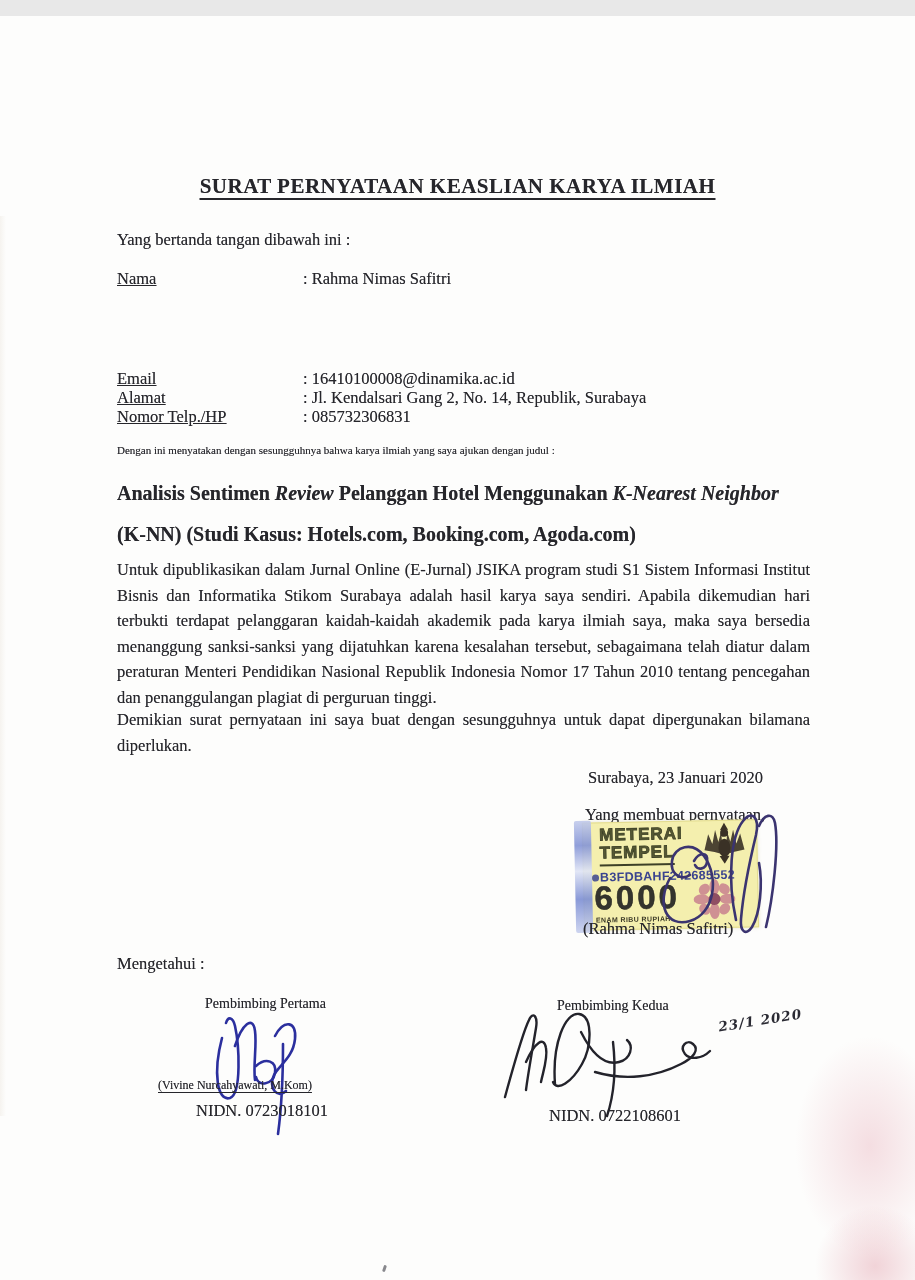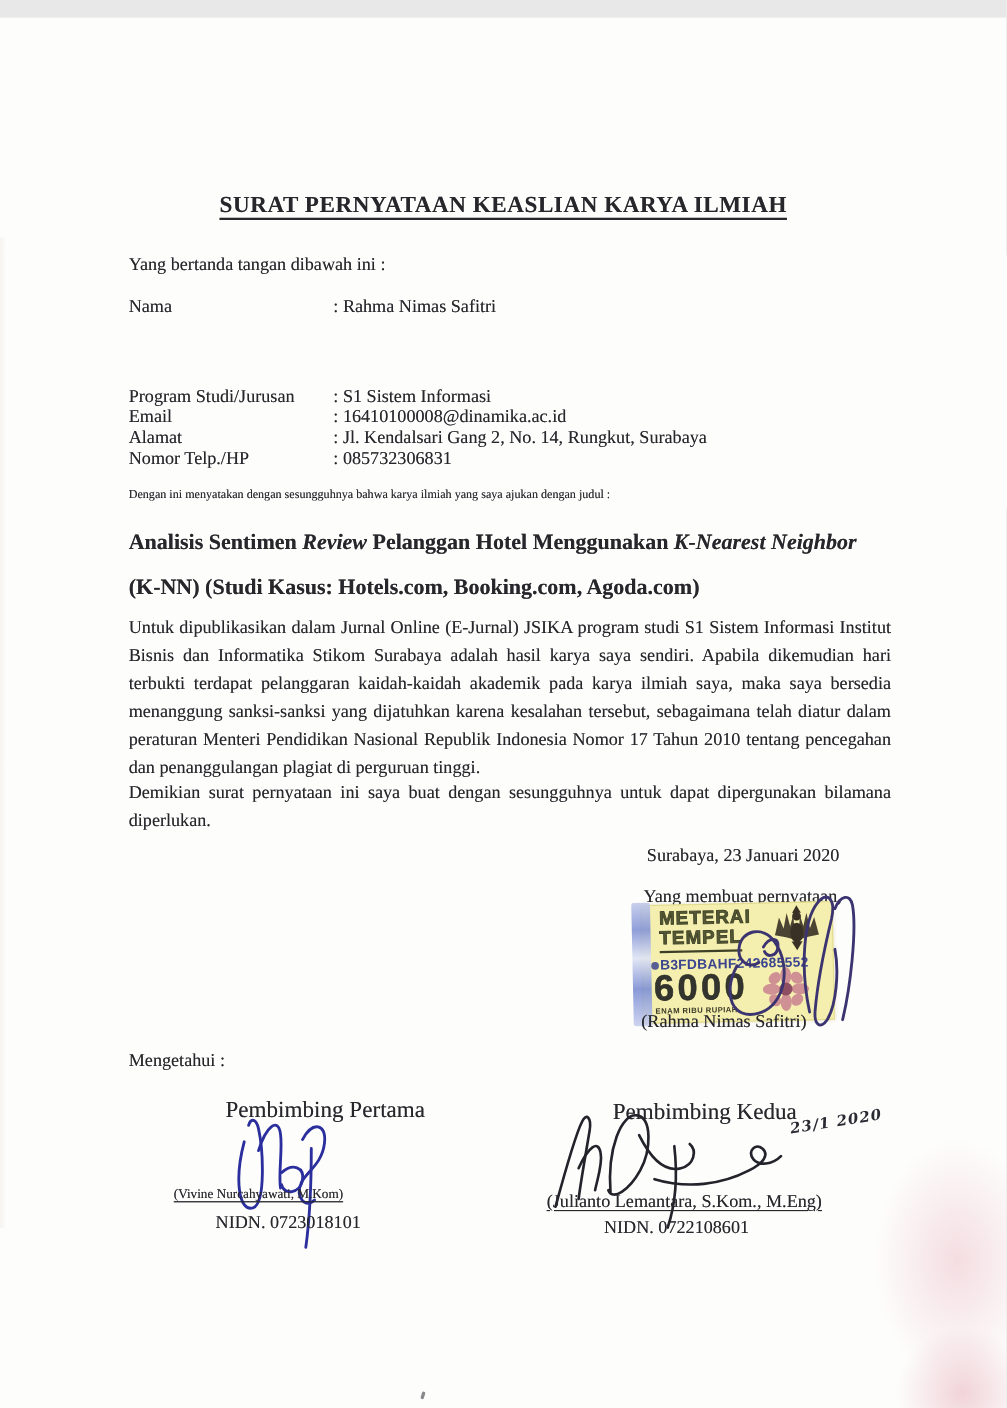--- a/index.html
+++ b/index.html
@@ -8,32 +8,32 @@
     background:#fdfdfc;overflow:hidden;
     font-family:"Liberation Serif","DejaVu Serif",serif;
     color:#26262b;
   }
   .txt{position:absolute;white-space:nowrap;text-shadow:0 0 .5px rgba(45,45,55,.55);}
   .doc-title{
     left:0;right:0;text-align:center;font-weight:bold;font-size:21px;letter-spacing:.5px;
     text-decoration:underline;text-decoration-thickness:2px;text-underline-offset:5px;
   }
   .frow{position:absolute;left:117px;font-size:16.5px;text-shadow:0 0 .5px rgba(45,45,55,.55);}
-  .flabel{display:inline-block;width:186px;}
+  .flabel{display:inline-block;width:186px;text-decoration:underline;}
   .fvalue{display:inline-block;}
   .para{
     position:absolute;left:117px;width:693px;font-size:16.5px;line-height:25.5px;
     text-align:justify;text-shadow:0 0 .5px rgba(45,45,55,.55);
   }
   .judul{
     position:absolute;left:117px;width:700px;font-size:20px;font-weight:bold;
     text-shadow:0 0 .6px rgba(30,30,35,.6);
   }
   .judul .it{font-style:italic;}
-  .sig-label{font-size:21px;}
+  .sig-label{font-size:14px;}
   .name-underline{text-decoration:underline;text-underline-offset:3px;}
   
   .stamp{
     position:absolute;left:583px;top:805px;width:173px;height:106px;
     background:#f4efae;border:1px solid #e3dc90;transform:rotate(-1.2deg);
     box-shadow:0 0 4px rgba(180,170,90,.35);
   }
   .holostrip{
     position:absolute;left:-9px;top:-3px;width:17px;height:112px;
     background:linear-gradient(180deg,#c2cbec 0%,#8494d6 22%,#dfe4f5 45%,#7d8fd4 70%,#c8d0ee 100%);
@@ -82,28 +82,25 @@
   <div class="smudge smudge-c"></div>
   <div class="ink-speck"></div>
 
   <div class="txt doc-title" style="top:158px">SURAT PERNYATAAN KEASLIAN KARYA ILMIAH</div>
 
   <div class="txt" style="left:117px;top:214px;font-size:16.5px">Yang bertanda tangan dibawah ini :</div>
 
   <div class="frow" style="top:253px">
     <span class="flabel">Nama</span><span class="fvalue">: Rahma Nimas Safitri</span>
   </div>
-  <div class="frow" style="top:334px">
-    <span class="flabel">Program Studi/Jurusan</span><span class="fvalue">: S1 Sistem Informasi</span>
-  </div>
   <div class="frow" style="top:353px">
     <span class="flabel">Email</span><span class="fvalue">: 16410100008@dinamika.ac.id</span>
   </div>
   <div class="frow" style="top:372px">
-    <span class="flabel">Alamat</span><span class="fvalue">: Jl. Kendalsari Gang 2, No. 14, Rungkut, Surabaya</span>
+    <span class="flabel">Alamat</span><span class="fvalue">: Jl. Kendalsari Gang 2, No. 14, Republik, Surabaya</span>
   </div>
   <div class="frow" style="top:391px">
     <span class="flabel">Nomor Telp./HP</span><span class="fvalue">: 085732306831</span>
   </div>
 
   <div class="txt" style="left:117px;top:428px;font-size:11px">Dengan ini menyatakan dengan sesungguhnya bahwa karya ilmiah yang saya ajukan dengan judul :</div>
 
   <div class="judul" style="top:507px">(K-NN) (Studi Kasus: Hotels.com, Booking.com, Agoda.com)</div>
   <div class="judul" style="top:466px"><span>Analisis Sentimen </span><span class="it">Review</span><span> Pelanggan Hotel Menggunakan </span><span class="it">K-Nearest Neighbor</span></div>
 
@@ -177,16 +174,15 @@
     <g fill="none" stroke="#23232b" stroke-width="2.4" stroke-linecap="round">
       <path d="M10,95 C19,62 28,30 34,18 C38,9 43,14 41,26 C37,50 33,72 31,88"></path>
       <path d="M31,60 C40,40 49,34 51,46 C53,56 48,70 46,80"></path>
       <path d="M60,82 C57,42 70,10 84,12 C98,14 97,44 87,62 C77,80 62,90 58,80"></path>
       <path d="M86,30 C96,50 109,64 124,60 C136,57 139,44 132,38"></path>
       <path d="M100,70 C130,79 161,75 186,62 C198,56 205,48 198,42 C192,37 184,44 190,52 C195,58 207,57 215,49"></path>
       <path d="M118,40 C121,66 119,93 112,114"></path>
     </g>
   </svg>
   <div class="hand-date">23/1 2020</div>
-  <div class="txt name-underline" style="left:497px;top:1066px;font-size:16.5px">(Julianto Lemantara, S.Kom., M.Eng)</div>
   <div class="txt" style="left:549px;top:1090px;font-size:16.5px">NIDN. 0722108601</div>
 
 </div>
 
 </body></html>

